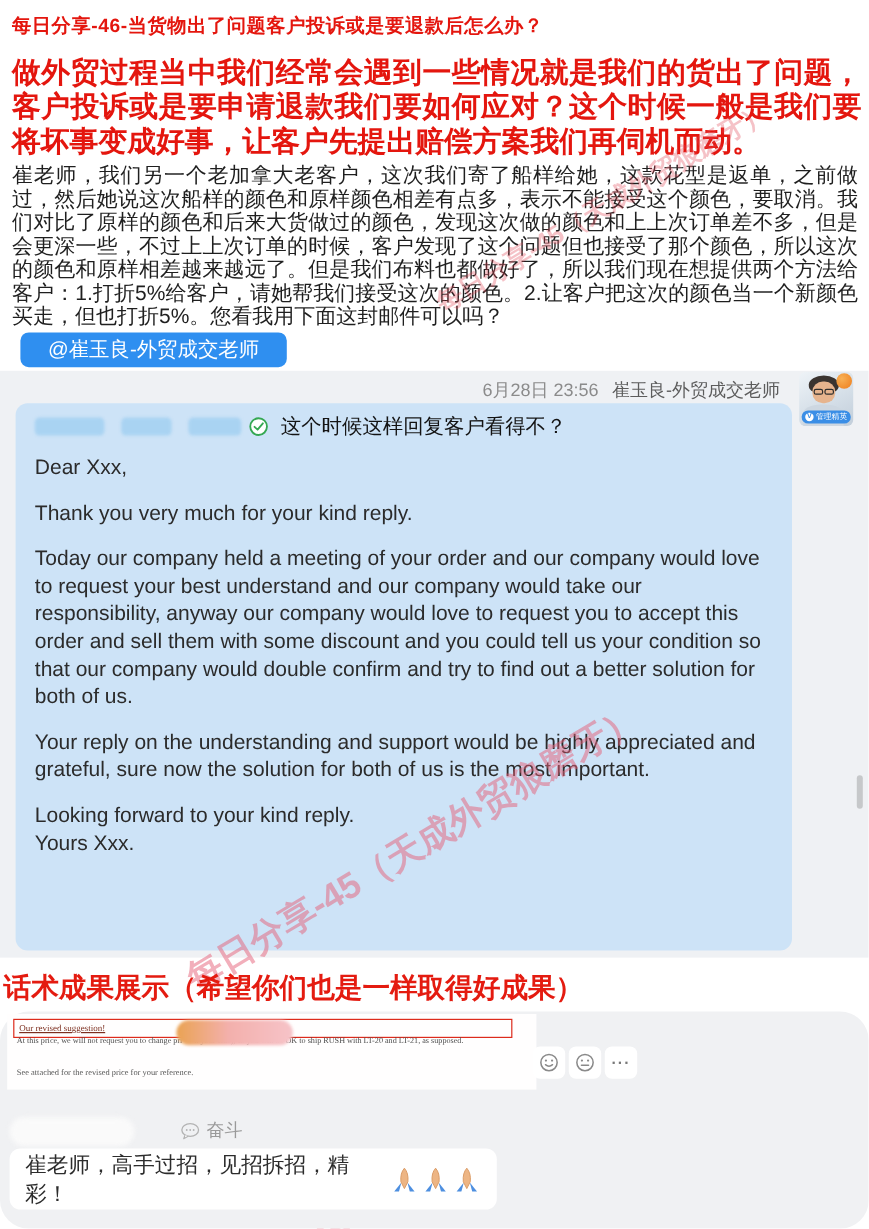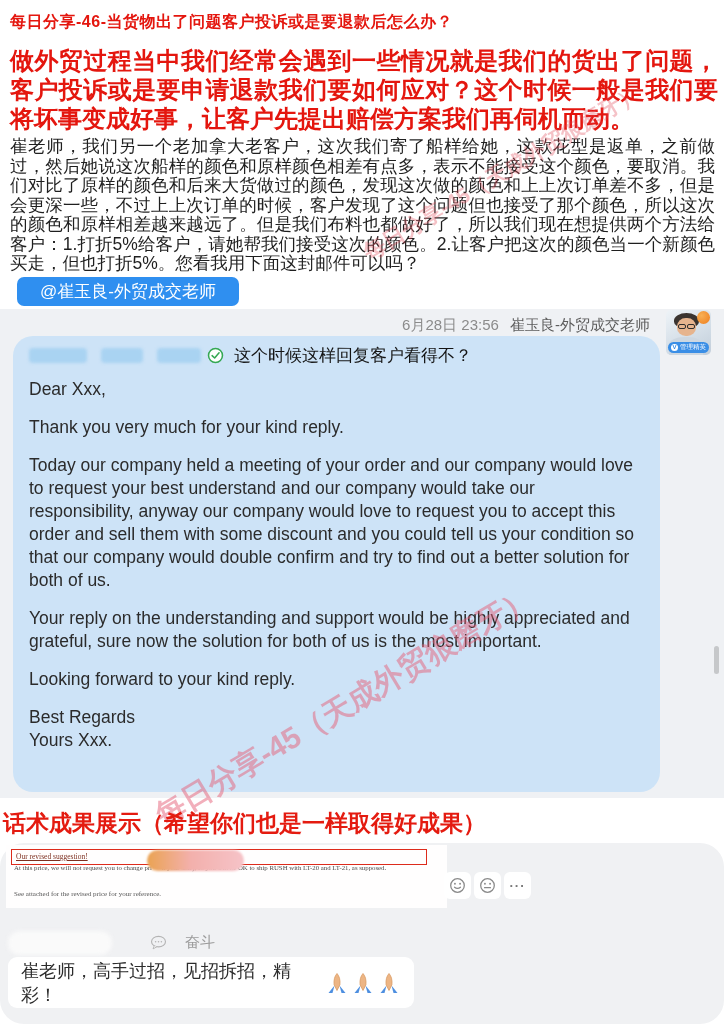--- a/index.html
+++ b/index.html
@@ -25,21 +25,21 @@
   .avatar{position:absolute;right:13px;top:1px;width:45px;height:45px;border-radius:5px;overflow:hidden;background:linear-gradient(150deg,#eef3f7 0%,#d5dfe8 55%,#c2ceda 100%);}
   .av-hair{position:absolute;left:8px;top:3px;width:25px;height:15px;background:#3a3430;border-radius:50% 50% 42% 42%;}
   .av-face{position:absolute;left:11px;top:8px;width:19px;height:18px;background:#e6b48e;border-radius:46%;}
   .av-gl{position:absolute;left:12px;top:14px;width:8px;height:5px;border:1px solid #2e2e2e;border-radius:2px;}
   .av-gl2{position:absolute;left:21px;top:14px;width:8px;height:5px;border:1px solid #2e2e2e;border-radius:2px;}
   .av-body{position:absolute;left:3px;top:27px;width:34px;height:18px;background:#cdd7e1;border-radius:45% 45% 0 0;}
   .av-orange{position:absolute;right:1px;top:1px;width:13px;height:13px;border-radius:50%;background:radial-gradient(circle at 35% 35%,#f8b055,#ee7d1c);}
   .av-badge{position:absolute;left:2px;right:2px;bottom:2px;height:11px;background:#3a8ee6;border-radius:6px;color:#fff;font-size:6.5px;display:flex;align-items:center;justify-content:center;gap:2px;white-space:nowrap;}
   .av-badge .v{display:inline-block;width:7px;height:7px;border-radius:50%;background:#fff;color:#3a8ee6;font-size:6px;font-weight:bold;line-height:7px;text-align:center;}
 
-  .bubble{position:absolute;left:13px;top:27px;width:647px;height:456px;background:#cde3f7;border-radius:20px;padding:9px 16px 10px 16px;overflow:hidden;}
+  .bubble{position:absolute;left:13px;top:27px;width:647px;height:456px;background:#cde3f7;border-radius:10px;padding:9px 16px 10px 16px;overflow:hidden;}
   .first-line{display:flex;align-items:center;gap:6px;height:21px;}
   .redact{display:inline-block;height:15px;border-radius:4px;background:#a9d3f2;filter:blur(1.5px);}
   .r1{width:58px;} .r2{width:42px;margin-left:8px;} .r3{width:44px;margin-left:8px;}
   .intro-txt{font-size:17px;color:#141414;margin-left:4px;}
   .email{font-size:17.5px;line-height:23px;color:#2b2b2b;margin-top:12px;}
   .email p{margin:15px 0 0 0;}
   .email p.first{margin-top:0;}
   .email p.tight{margin-top:0;}
 
   .watermark{position:absolute;transform-origin:left top;white-space:nowrap;pointer-events:none;font-weight:bold;}
@@ -61,21 +61,21 @@
   .blob{position:absolute;left:141px;top:5px;width:97px;height:21px;border-radius:11px;background:linear-gradient(90deg,#eaa353 0%,#f3b0ac 45%,#f6c3c8 100%);filter:blur(1.2px);}
   .line2{position:absolute;left:8px;top:19px;font-size:6.8px;color:#4c4c4c;}
   .line2 .seg2{margin-left:10px;}
   .line3{position:absolute;left:8px;top:45px;font-size:7px;color:#565656;}
   .reactions{position:absolute;left:444px;top:29px;display:flex;gap:3px;}
   .react-btn{width:27px;height:27px;background:#fff;border-radius:6px;display:flex;align-items:center;justify-content:center;color:#8a8a8a;}
   .more-dots{font-size:13px;letter-spacing:1px;color:#777;font-weight:bold;}
   .overlay-red{position:absolute;left:30px;top:40px;font-size:39px;font-weight:800;color:#e2261c;white-space:nowrap;letter-spacing:1px;}
 
   .name-blur{position:absolute;left:8px;top:88px;width:104px;height:24px;border-radius:12px;background:#fafafa;filter:blur(2px);}
-  .status{position:absolute;left:150px;top:90px;display:flex;align-items:center;gap:18px;font-size:15px;color:#9a9a9a;}
+  .status{position:absolute;left:150px;top:90px;display:flex;align-items:center;gap:5px;font-size:15px;color:#9a9a9a;}
   .b-bubble{position:absolute;left:8px;top:114px;width:406px;height:51px;background:#fff;border-radius:9px;display:flex;align-items:center;padding:0 13px;font-size:18px;color:#2c2c2c;gap:16px;}
   .hands{display:flex;gap:2px;margin-left:6px;}
 </style>
 </head>
 <body>
 
 <div id="stage">
 
   <div class="title1">每日分享-46-当货物出了问题客户投诉或是要退款后怎么办？</div>
   <div class="title2">做外贸过程当中我们经常会遇到一些情况就是我们的货出了问题，客户投诉或是要申请退款我们要如何应对？这个时候一般是我们要将坏事变成好事，让客户先提出赔偿方案我们再伺机而动。</div>
@@ -114,21 +114,20 @@
           <path d="M6 10.2 L9 13 L14.2 6.8" fill="none" stroke="#35a853" stroke-width="1.8" stroke-linecap="round" stroke-linejoin="round"></path>
         </svg>
         <span class="intro-txt">这个时候这样回复客户看得不？</span>
       </div>
       <div class="email">
         <p class="first">Dear Xxx,</p>
         <p>Thank you very much for your kind reply.</p>
         <p>Today our company held a meeting of your order and our company would love to request your best understand and our company would take our responsibility, anyway our company would love to request you to accept this order and sell them with some discount and you could tell us your condition so that our company would double confirm and try to find out a better solution for both of us.</p>
         <p>Your reply on the understanding and support would be highly appreciated and grateful, sure now the solution for both of us is the most important.</p>
         <p>Looking forward to your kind reply.</p>
-        <p>Best Regards</p>
         <p class="tight">Yours Xxx.</p>
       </div>
     </div>
 
     <div class="watermark wm-a">每日分享-45（天成外贸狼磨牙）</div>
     <div class="watermark wm-b">每日分享-45（天成外贸狼磨牙）</div>
   </div>
 
   <div class="scroll-thumb"></div>
 

